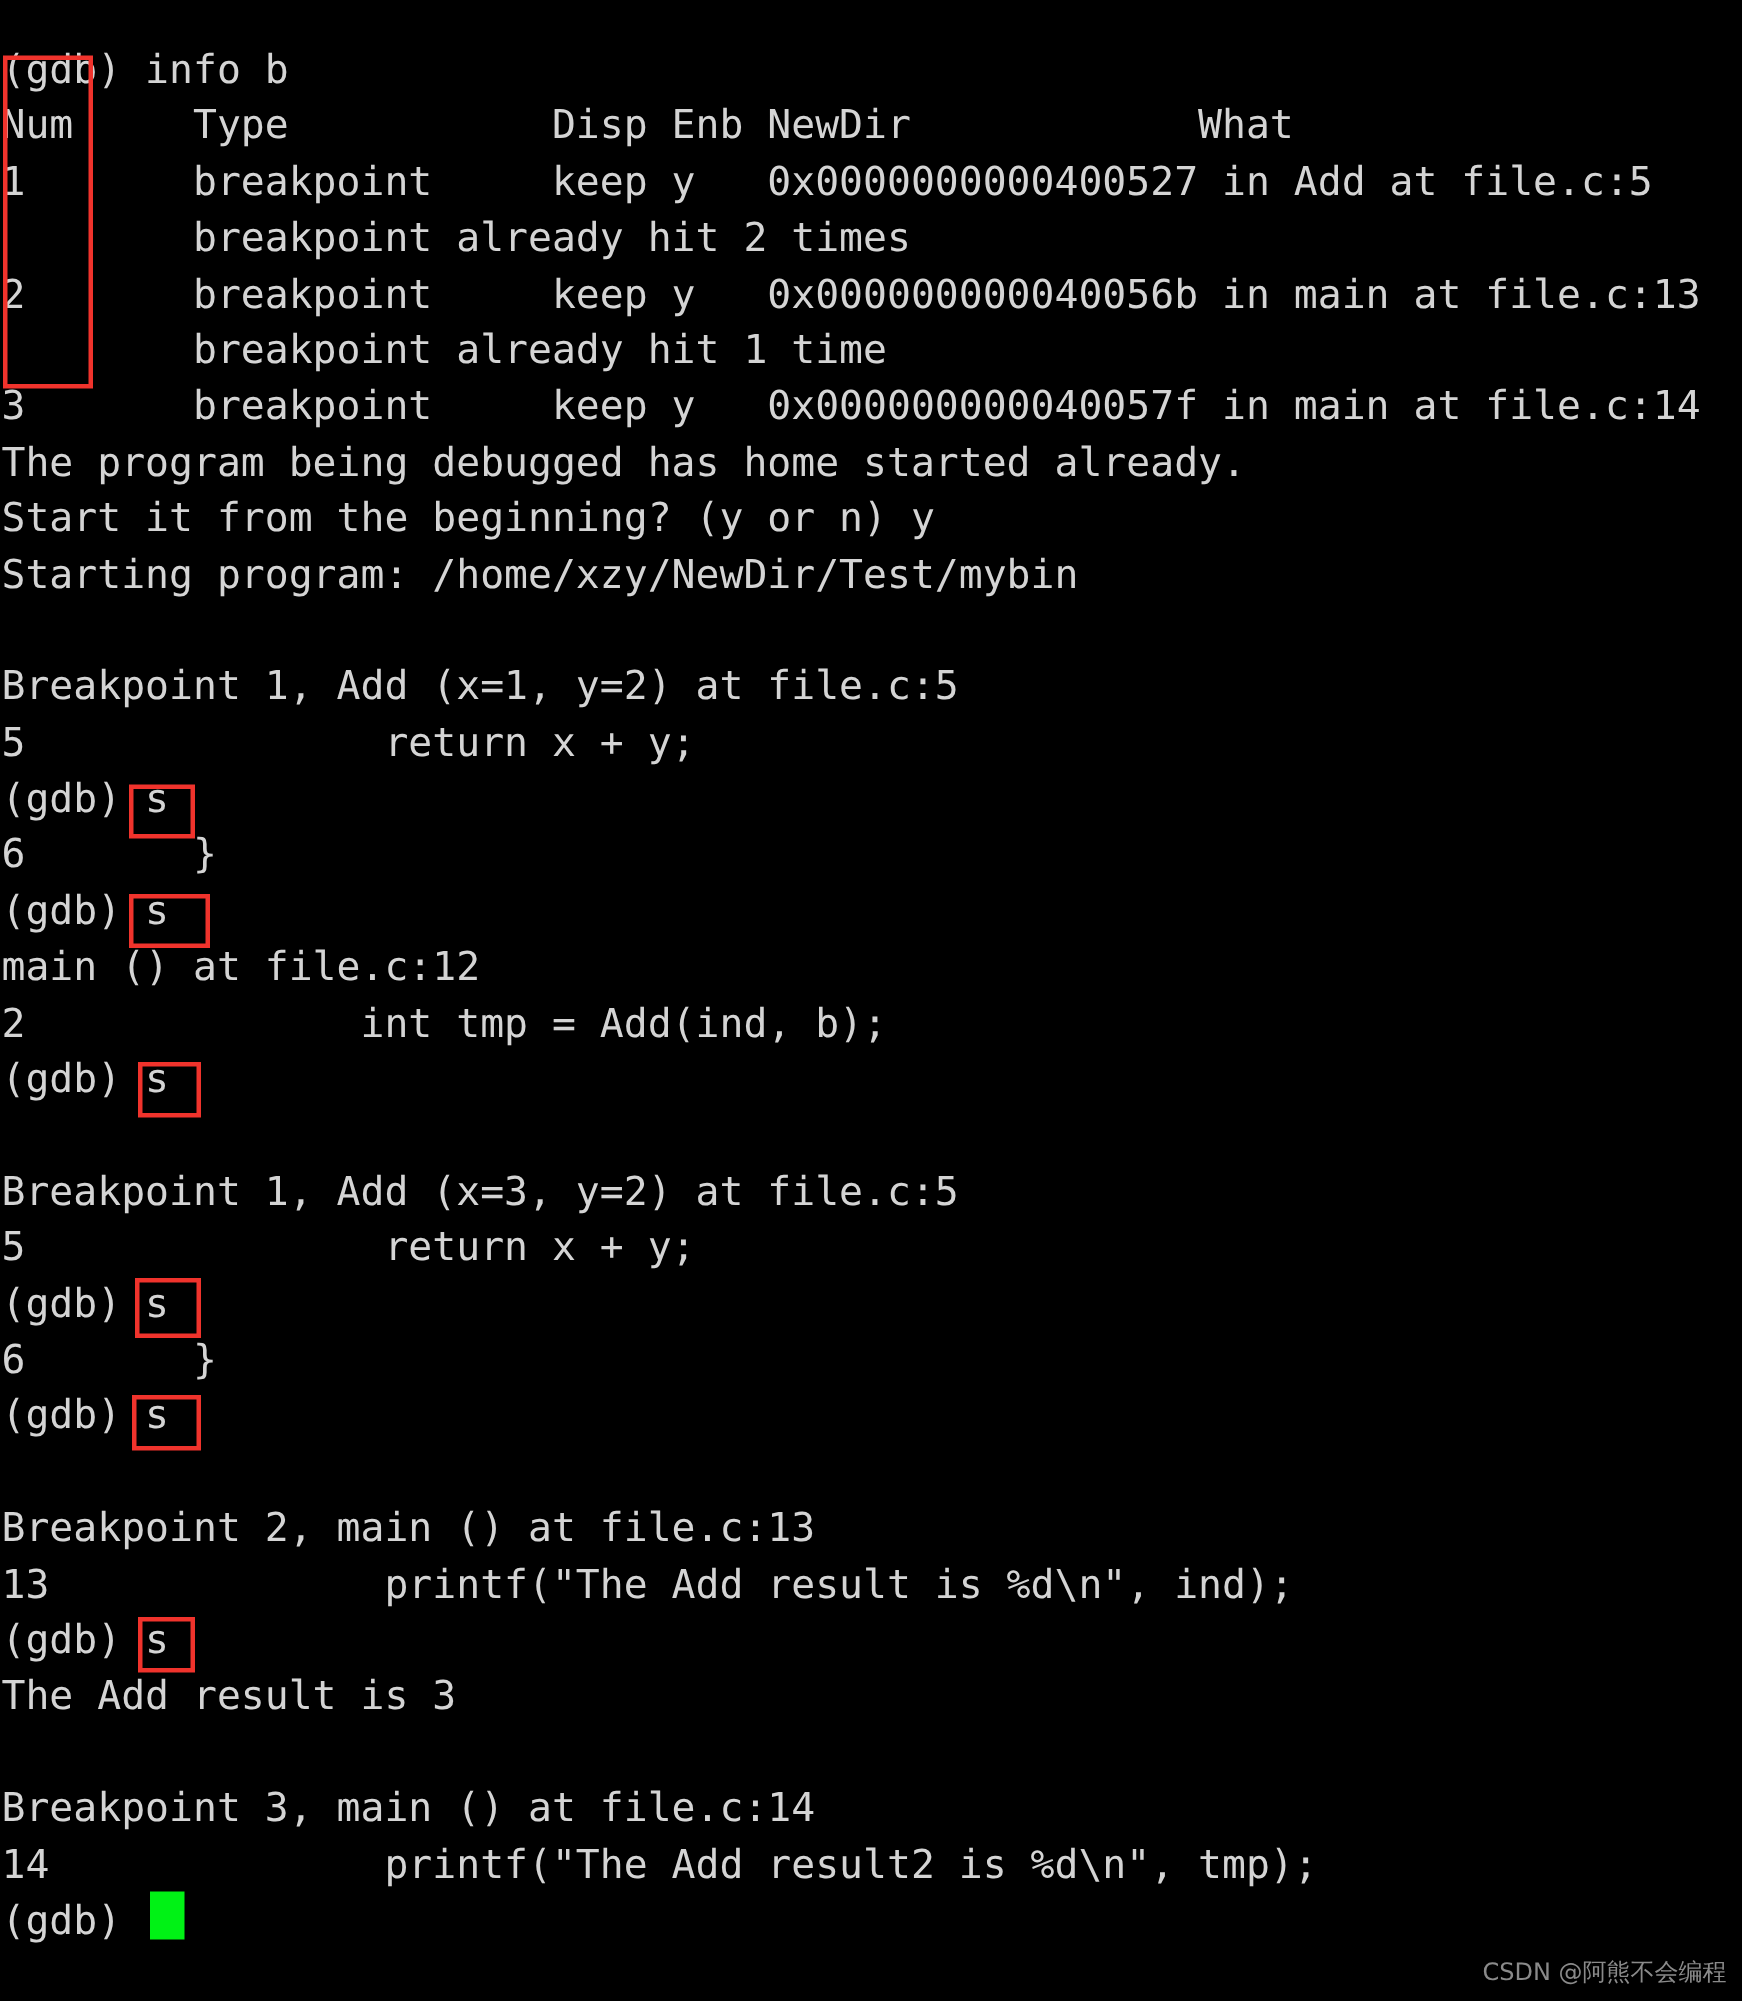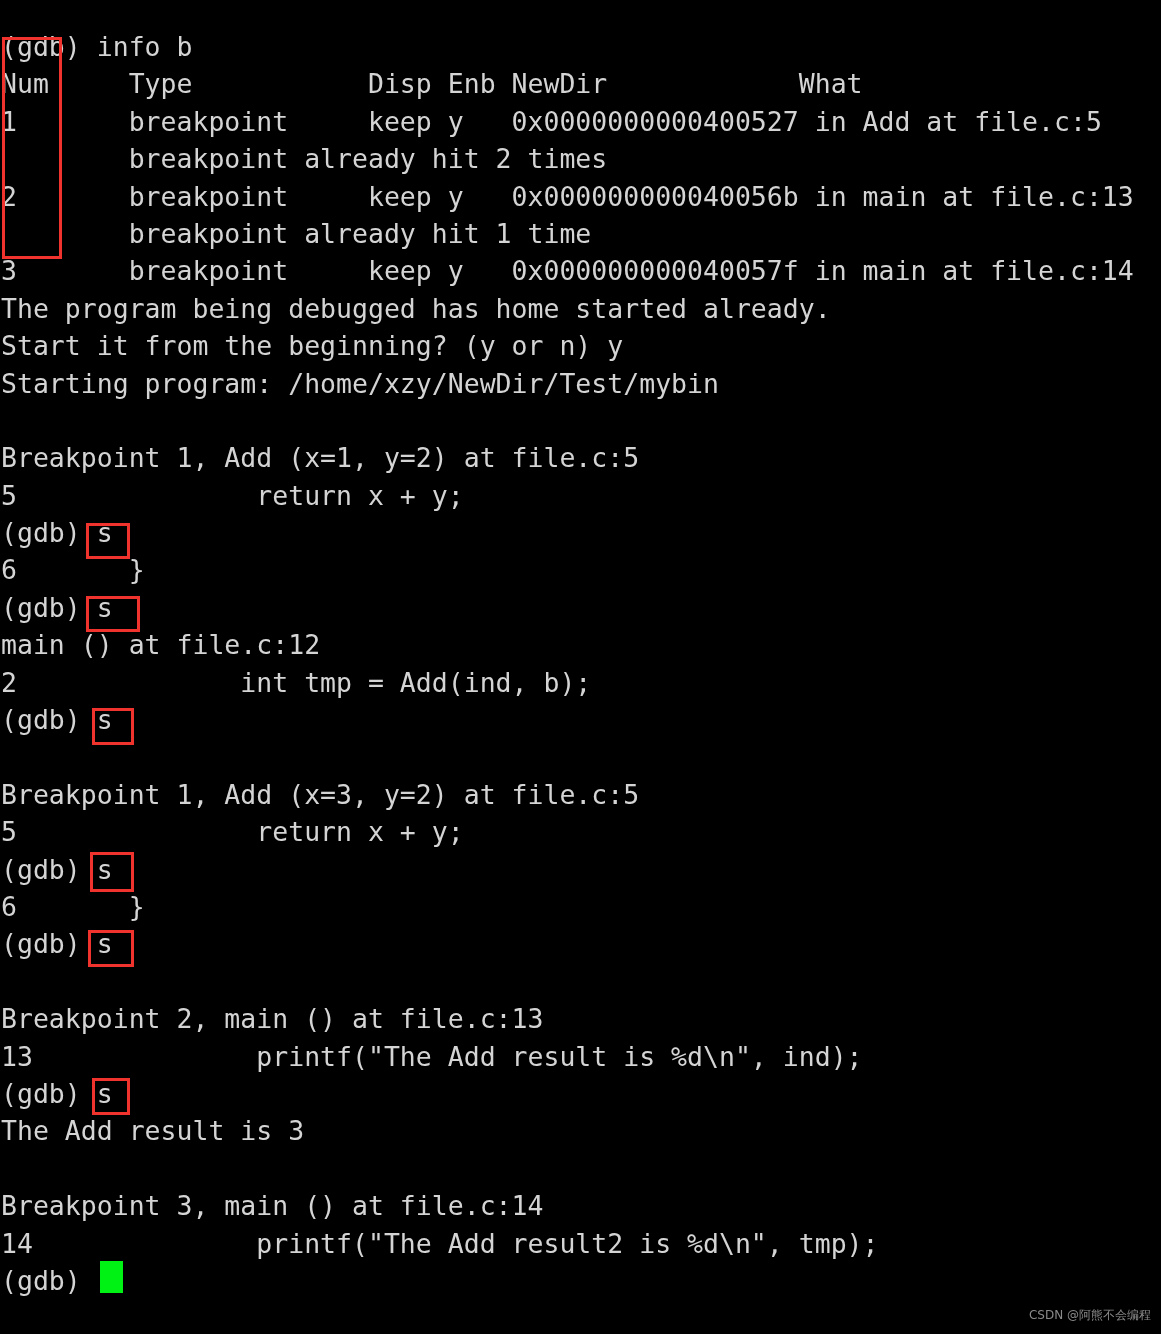--- a/index.html
+++ b/index.html
@@ -51,21 +51,21 @@
     background: #00f215;
   }
 
   
   #watermark {
     position: absolute;
     right: 10px;
     bottom: 8px;
     color: #8a8a8a;
     font-family: "DejaVu Sans", "Liberation Sans", sans-serif;
-    font-size: 12px;
+    font-size: 16px;
     line-height: 22px;
     white-space: pre;
   }
 </style>
 </head>
 <body>
 
 <div id="terminal">
 
   <div id="screen">

